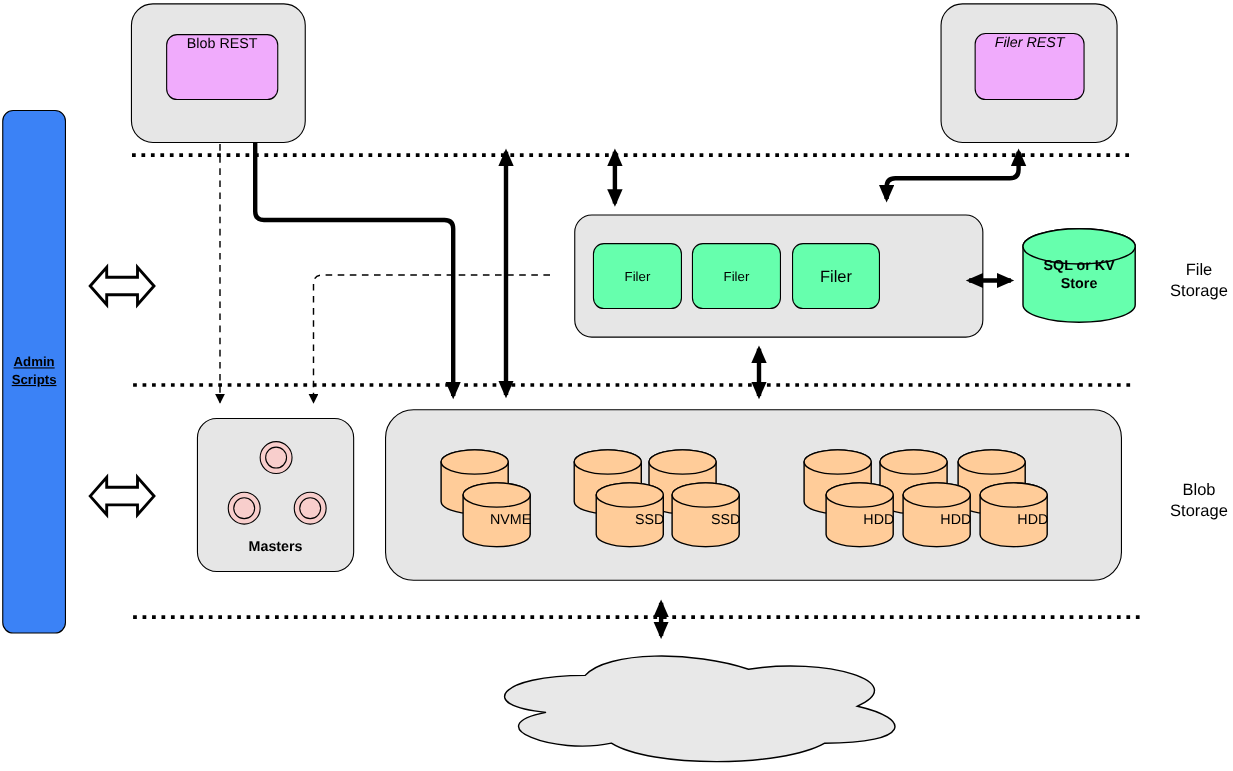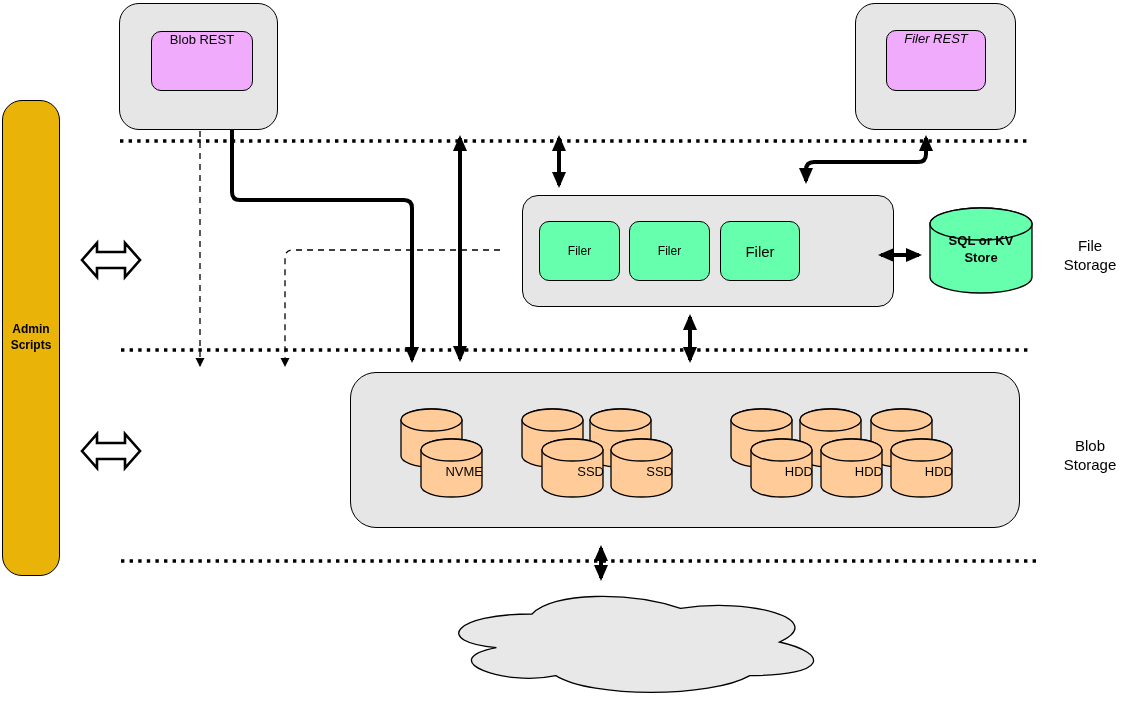--- a/index.html
+++ b/index.html
@@ -20,22 +20,22 @@
   }
   .gbox.lg{font-size:15px;}
   .sublabel{position:absolute;left:0;right:0;text-align:center;font-size:11px;}
   .tierlabel{position:absolute;text-align:center;font-size:15px;line-height:1.28;}
   .cyl{position:absolute;}
   .cyl svg path, .cyl svg ellipse{fill:#FFCC99;stroke:#000;stroke-width:1.3;}
   .cyl.green svg path, .cyl.green svg ellipse{fill:#66FFAD;}
   .cyl-label{position:absolute;left:0;right:0;top:26px;text-align:right;font-size:13px;}
   .sql-label{position:absolute;left:6px;right:6px;top:26px;text-align:center;font-size:13px;font-weight:bold;line-height:1.3;}
   .adminbar{
-    position:absolute;left:2px;top:100px;width:58px;height:476px;background:#eab308;border:1px solid #000;
-    border-radius:20px;box-sizing:border-box;display:flex;align-items:center;justify-content:center;
+    position:absolute;left:2px;top:100px;width:58px;height:476px;background:#3b82f6;border:1px solid #000;
+    border-radius:10px;box-sizing:border-box;display:flex;align-items:center;justify-content:center;text-decoration:underline;
   }
   .adminbar span{font-size:12px;font-weight:bold;text-align:center;line-height:1.3;}
   .mcircle{position:absolute;width:30px;height:30px;border:1.5px solid #000;border-radius:50%;
     background:#F8CECC;box-sizing:border-box;display:flex;align-items:center;justify-content:center;}
   .mcircle .inner{width:20px;height:20px;border:1.2px solid #000;border-radius:50%;background:#F8CECC;box-sizing:border-box;}
   .masters-label{position:absolute;left:0;right:0;top:108px;text-align:center;font-weight:bold;font-size:13px;}
   .cloudwrap{position:absolute;left:433px;top:586px;width:396px;height:113px;}
   .cloudwrap svg path{fill:#E8E8E8;stroke:#000;stroke-width:1.3;}
   .cloud-label{position:absolute;left:0;right:0;top:46px;text-align:center;font-weight:bold;font-size:14px;}
   #connectors{position:absolute;left:0;top:0;z-index:10;pointer-events:none;}
@@ -82,20 +82,32 @@
   <div class="cyl green" style="left:929px;top:207px;width:104px;height:87px;">
     <svg width="104" height="87" viewBox="0 0 104 87">
       <path d="M1 17 A51 16 0 0 1 103 17 L103 70 A51 16 0 0 1 1 70 Z"></path>
       <ellipse cx="52" cy="17" rx="51" ry="16"></ellipse>
     </svg>
     <div class="sql-label">SQL or KV Store</div>
   </div>
 
   <div class="tierlabel" style="left:1053px;top:236px;width:74px;">File Storage</div>
 
+  <div class="container" style="left:179px;top:380px;width:143px;height:140px;border-radius:18px;">
+    <div class="mcircle" style="left:56px;top:20px;">
+        <div class="inner"></div>
+      </div>
+    <div class="mcircle" style="left:27px;top:66px;">
+        <div class="inner"></div>
+      </div>
+    <div class="mcircle" style="left:87px;top:66px;">
+        <div class="inner"></div>
+      </div>
+    <div class="masters-label">Masters</div>
+  </div>
 
   <div class="container" style="left:350px;top:372px;width:670px;height:156px;border-radius:26px;">
 
     <div class="cyl" style="left:49px;top:35px;">
       <svg width="63" height="60" viewBox="0 0 63 60">
           <path d="M1 12 A30.5 11 0 0 1 62 12 L62 48 A30.5 11 0 0 1 1 48 Z"></path>
           <ellipse cx="31.5" cy="12" rx="30.5" ry="11"></ellipse>
         </svg>
     </div>
     <div class="cyl" style="left:170px;top:35px;">

